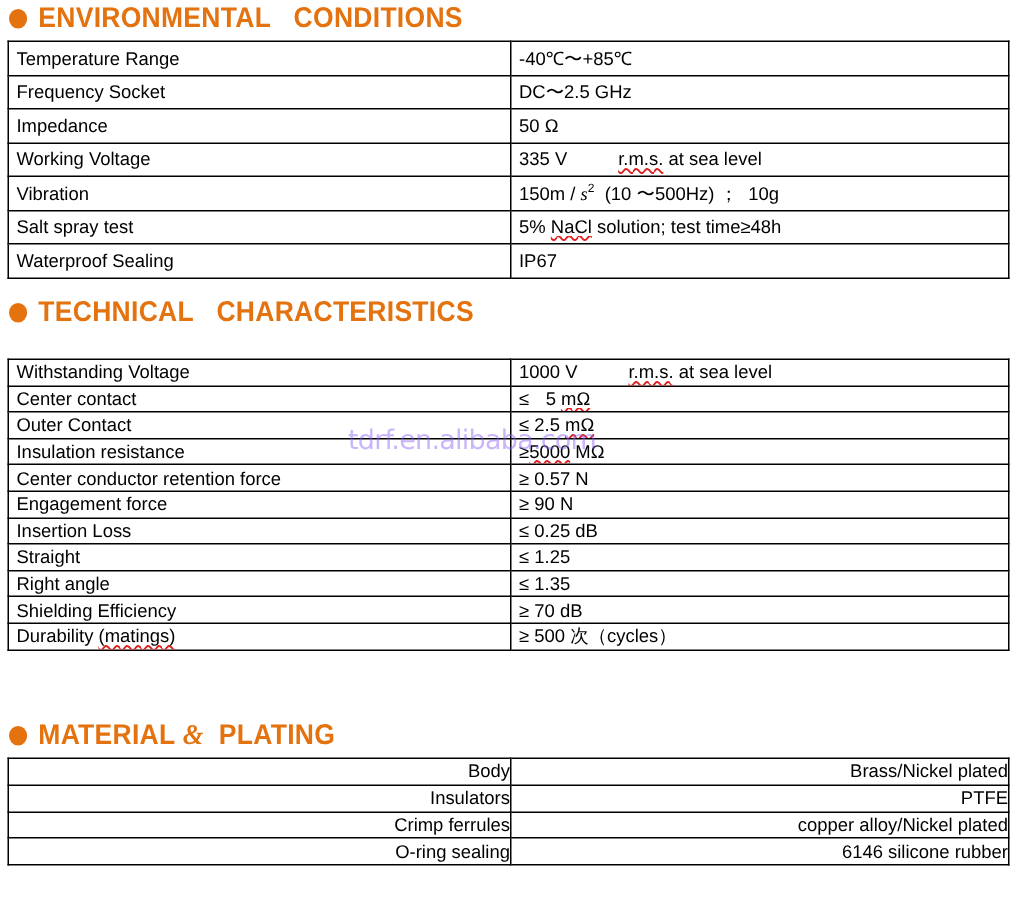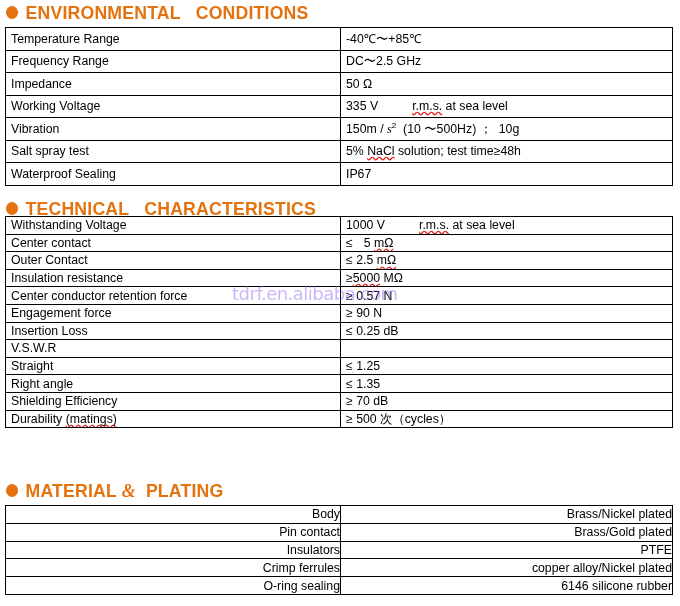--- a/index.html
+++ b/index.html
@@ -94,21 +94,21 @@
   sup {
     font-size: 8px;
     vertical-align: super;
     line-height: 0;
   }
 
   
   .head-env  { position: absolute; left: 6px;  top: 3px; }
   .tbl-env   { position: absolute; left: 0;    top: 27px; }
   .head-tech { position: absolute; left: 6px;  top: 199px; }
-  .tbl-tech  { position: absolute; left: 0;    top: 216px; }
+  .tbl-tech  { position: absolute; left: 0;    top: 239px; }
   .head-mat  { position: absolute; left: 6px;  top: 481px; }
   .tbl-mat   { position: absolute; left: 0;    top: 505px; }
 
   
   .watermark {
     position: absolute;
     left: 232px;
     top: 283px;
     font-size: 18px;
     color: #8b5cf6;
@@ -143,21 +143,21 @@
       <colgroup>
           <col class="c-label">
           <col class="c-value">
         </colgroup>
       <tbody>
         <tr>
           <td>Temperature Range</td>
           <td>-40℃〜+85℃</td>
         </tr>
         <tr>
-          <td>Frequency Range</td>
+          <td>Frequency Socket</td>
           <td>DC〜2.5 GHz</td>
         </tr>
         <tr>
           <td>Impedance</td>
           <td>50 Ω</td>
         </tr>
         <tr>
           <td>Working Voltage</td>
           <td><span>335 V</span><span class="gap"></span><span class="sq">r.m.s.</span><span> at sea level</span></td>
         </tr>
@@ -211,24 +211,20 @@
         </tr>
         <tr>
           <td>Engagement force</td>
           <td>≥ 90 N</td>
         </tr>
         <tr>
           <td>Insertion Loss</td>
           <td>≤ 0.25 dB</td>
         </tr>
         <tr>
-          <td>V.S.W.R</td>
-          <td></td>
-        </tr>
-        <tr>
           <td>Straight</td>
           <td>≤ 1.25</td>
         </tr>
         <tr>
           <td>Right angle</td>
           <td>≤ 1.35</td>
         </tr>
         <tr>
           <td>Shielding Efficiency</td>
           <td>≥ 70 dB</td>
@@ -253,24 +249,20 @@
       <colgroup>
           <col class="c-label">
           <col class="c-value">
         </colgroup>
       <tbody>
         <tr>
           <td>Body</td>
           <td>Brass/Nickel plated</td>
         </tr>
         <tr>
-          <td>Pin contact</td>
-          <td>Brass/Gold plated</td>
-        </tr>
-        <tr>
           <td>Insulators</td>
           <td>PTFE</td>
         </tr>
         <tr>
           <td>Crimp ferrules</td>
           <td>copper alloy/Nickel plated</td>
         </tr>
         <tr>
           <td>O-ring sealing</td>
           <td>6146 silicone rubber</td>

